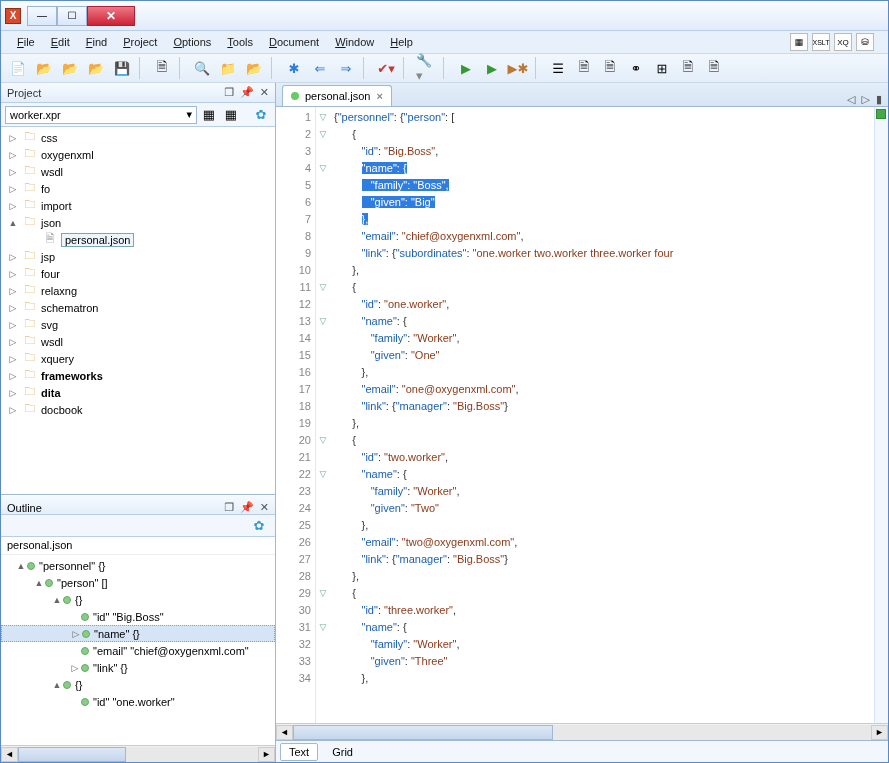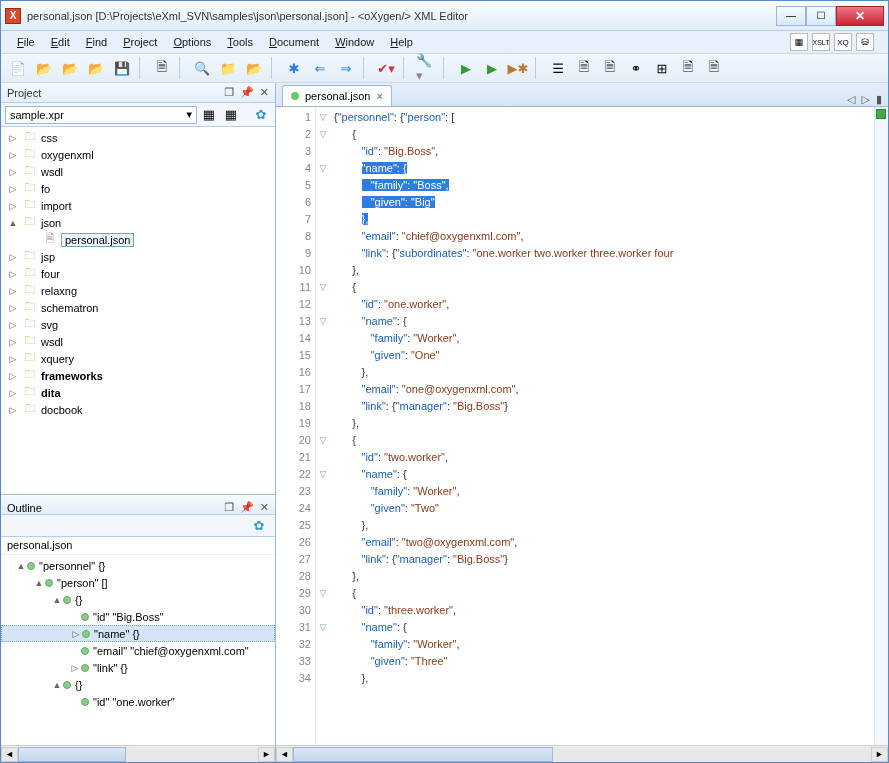--- a/index.html
+++ b/index.html
@@ -66,21 +66,20 @@
 .hscroll .track{flex:1;height:15px;background:#e8e8e8;position:relative}
 .hscroll .thumb{position:absolute;left:0;width:45%;height:100%;background:linear-gradient(#dde8f5,#c5d6eb);border:1px solid #9fb8d6}
 .hscroll .arr{width:17px;height:15px;background:#e8e8e8;border:1px solid #ccc;text-align:center;font-size:9px;line-height:13px}
 </style>
 </head>
 <body>
 
 <div class="window">
   <div class="titlebar">
     <div class="app-icon">X</div>
-    <div class="title">personal.json [D:\Projects\eXml_SVN\samples\json\personal.json] - &lt;oXygen/&gt; XML Editor</div>
     <div class="winbtns">
       <div class="winbtn">—</div>
       <div class="winbtn">☐</div>
       <div class="winbtn close">✕</div>
     </div>
   </div>
 
   <div class="menubar" id="menubar">
       <div class="menu"><u>F</u>ile</div>
       <div class="menu"><u>E</u>dit</div>
@@ -138,21 +137,21 @@
       <div class="panel-hdr">
         <span>Project</span>
         <span class="icons">
           <span>❐</span>
           <span>📌</span>
           <span>✕</span>
         </span>
       </div>
       <div class="panel-sub">
         <div class="combo">
-          <span>sample.xpr</span>
+          <span>worker.xpr</span>
           <span class="ar">▾</span>
         </div>
         <div class="tbtn" style="width:20px;height:18px">▦</div>
         <div class="tbtn" style="width:20px;height:18px">▦</div>
         <div style="width:6px"></div>
         <div class="tbtn" style="width:20px;height:18px;color:#39c">✿</div>
       </div>
       <div class="project-tree" id="ptree">
           <div class="tree-row">
             <span style="width:0px;display:inline-block"></span>
@@ -356,16 +355,20 @@
           <div class="greenbox"></div>
         </div>
       </div>
       <div class="hscroll">
         <div class="arr">◄</div>
           <div class="track">
             <div class="thumb"></div>
           </div>
           <div class="arr">►</div>
       </div>
+      <div class="editor-bottom">
+        <div class="ebt active">Text</div>
+        <div class="ebt">Grid</div>
+      </div>
     </div>
   </div>
 
 </div>
 
 </body></html>

